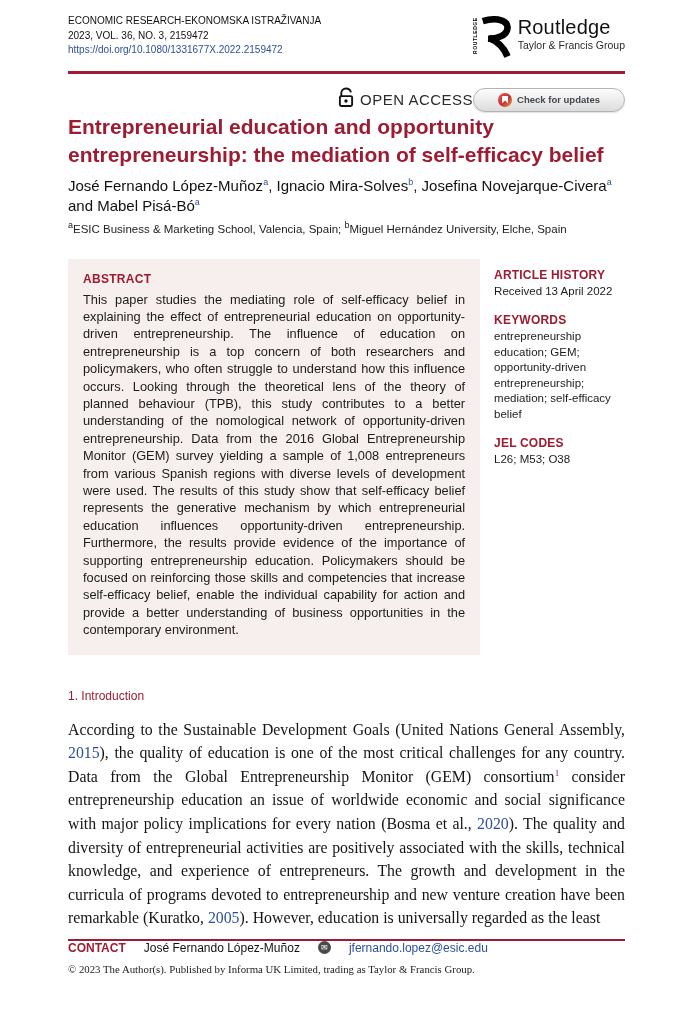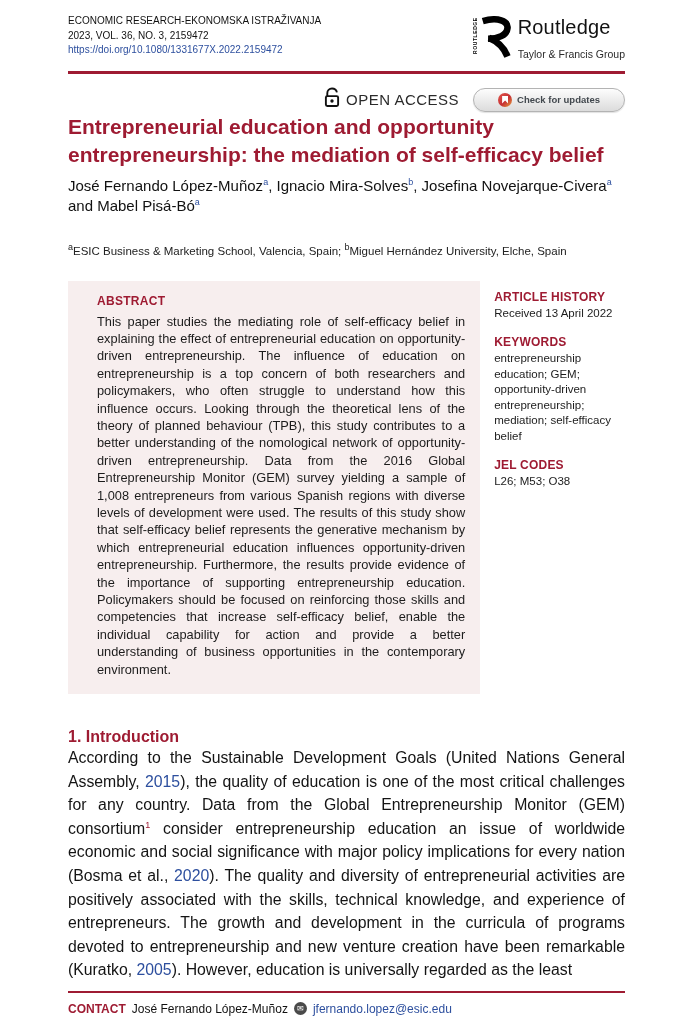--- a/index.html
+++ b/index.html
@@ -14,25 +14,25 @@
   .hdr-left { font-size:10px; line-height:14.5px; color:#111; }
   .hdr-left .doi a { color:#2d4f9e; text-decoration:none;margin-top:38px; }
   .logo { display:flex; align-items:flex-start; gap:3px; margin-top:2px; }
   .logo-vert {
     writing-mode:vertical-rl; transform:rotate(180deg);
     font-size:5px; font-weight:bold; letter-spacing:.6px; color:#000;
     height:40px; text-align:center; padding-top:1px;
   }
   .logo-words { margin-left:4px; }
   .logo-name { font-size:20px; color:#111; letter-spacing:.2px; }
-  .logo-group { font-size:10.5px; color:#2b2b2b; margin-top:9px; }
+  .logo-group { font-size:10.5px; color:#2b2b2b; margin-top:0px; }
   .rule { height:2.5px; background:#9e1b32; border:none; margin-top:9px; }
   .rule-thin { height:1.8px; background:#9e1b32; border:none; }
   
-  .access-row { display:flex; justify-content:flex-end; align-items:center; gap:14px; margin-top:13px; height:26px; }
+  .access-row { display:flex; justify-content:flex-end; align-items:center; margin-top:13px; height:26px; }
   .oa { display:flex; align-items:center; gap:6px; }
   .oa-label { font-size:15px; letter-spacing:.5px; color:#2b2b2b; }
   .chk-btn {
     display:flex; align-items:center; gap:5px;
     background:linear-gradient(#fdfdfd,#dcdcdc);
     border:1px solid #b3b3b3; border-radius:12px;
     padding:4px 24px; cursor:pointer; box-shadow:0 1px 1px rgba(0,0,0,.12);
   }
   .chk-ic {
     width:14px; height:14px; border-radius:50%;
@@ -40,43 +40,43 @@
     display:flex; align-items:center; justify-content:center;
   }
   .chk-bookmark {
     width:6px; height:8px; background:#fff;
     clip-path:polygon(0 0,100% 0,100% 100%,50% 62%,0 100%);
   }
   .chk-label { font-size:9.5px; color:#42484e; font-weight:bold; }
   
   .title { font-size:21px; line-height:28px; font-weight:bold; color:#9e1b32; }
   .authors { margin-top:7px; font-size:15px; line-height:20px; color:#111; }
-  .affil { margin-top:29px; font-size:11.5px; color:#222; }
+  .affil { margin-top:7px; font-size:11.5px; color:#222; }
   sup.sup { font-size:9px; line-height:0; }
   .link-c { color:#2d4f9e; }
   .red-c { color:#9e1b32; }
   a.link { color:#2d4f9e; text-decoration:none; }
   
   .cols { display:flex; margin-top:24px; gap:14px; }
-  .abs-box { width:424px; background:#f7eeee; padding:13px 15px 16px 29px; }
+  .abs-box { width:424px; background:#f7eeee; padding:13px 15px 16px 15px; }
   .abs-label { font-size:12px; font-weight:bold; color:#9e1b32; letter-spacing:.3px; }
   .abs-text { margin-top:5px; font-size:12.8px; line-height:17.4px; text-align:justify; color:#1c1c1c; }
   .meta { width:135px; padding-top:9px; }
   .meta-label { font-size:12px; font-weight:bold; color:#9e1b32; letter-spacing:.2px; }
   .meta-text { font-size:11.5px; line-height:15.5px; color:#1c1c1c; margin-top:2px; }
   .meta-block { margin-bottom:14px; }
   
-  .sec-head { margin-top:34px; font-size:16px; font-weight:bold; color:#9e1b32; }
+  .sec-head { margin-top:34px; font-size:12px; font-weight:normal; color:#9e1b32; }
   .body-par {
-    font-family:Liberation Sans, sans-serif;
+    margin-top:15px; font-family:Liberation Serif, serif;
     font-size:15.8px; line-height:23.6px; text-align:justify; color:#141414;
   }
   
   .foot-rule { margin-top:9px; }
-  .contact { margin-top:9px; font-size:12px; color:#111; display:flex; align-items:center; flex-wrap:wrap; gap:4px; }
+  .contact { font-size:12px; color:#111; display:flex; align-items:center; flex-wrap:wrap; gap:16px; }
   .contact-label { color:#9e1b32; font-weight:bold; margin-right:2px; }
   .env {
     width:13px; height:13px; border-radius:50%; background:#4a4a4a;
     display:inline-flex; align-items:center; justify-content:center;
     color:#fff; font-size:8px; margin:0 2px;
   }
   .copyright { margin-top:8px; font-size:10.8px; color:#222;font-family:Liberation Serif, serif; }
   .license { margin-top:4px; font-size:10.8px; line-height:15.2px; text-align:justify; color:#222; }
 </style>
 </head>

